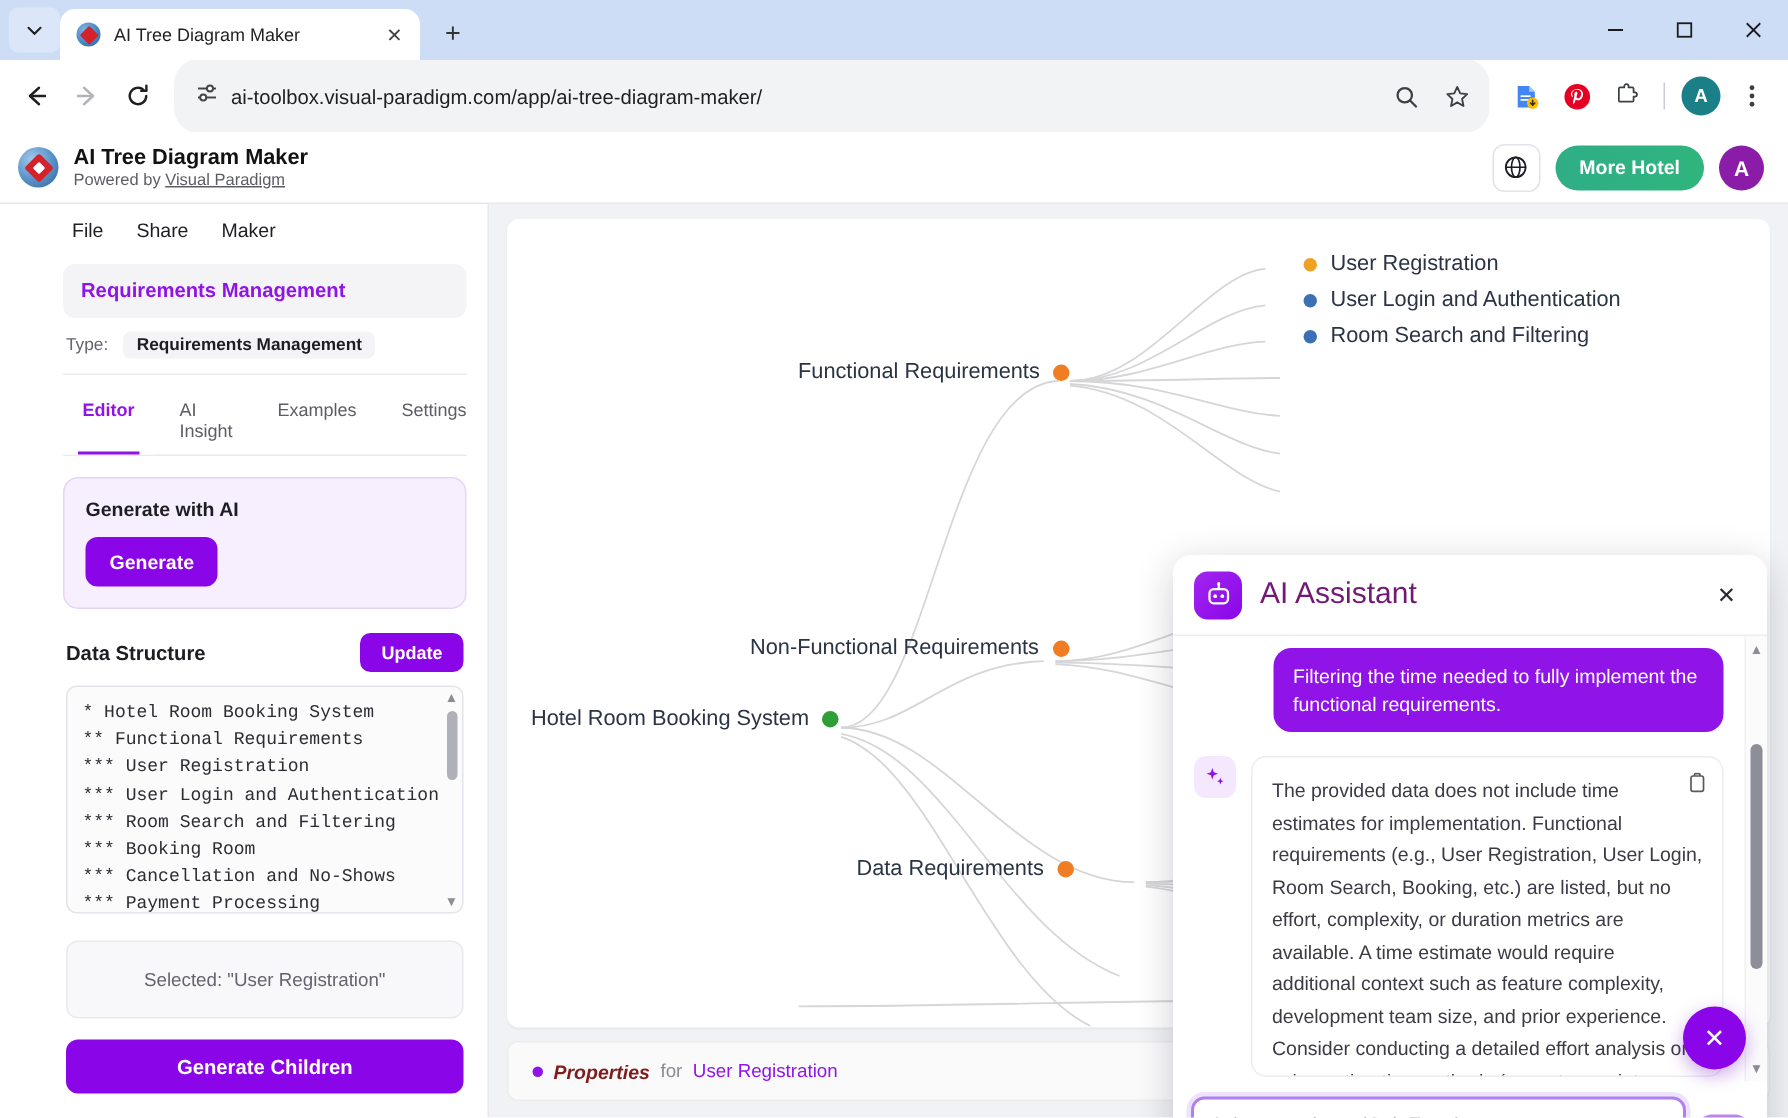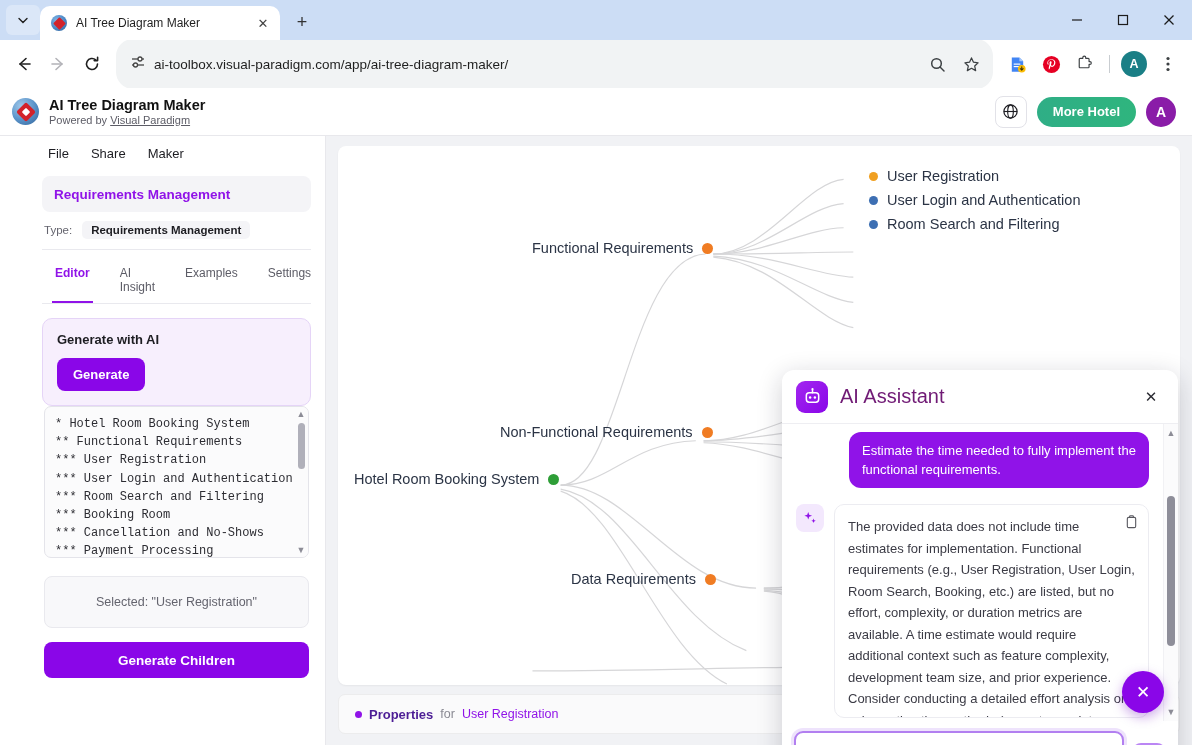--- a/index.html
+++ b/index.html
@@ -199,21 +199,21 @@
   .node-label { font-size: 14.5px; color: #2b3445; }
   .node-dot { width: 9px; height: 9px; border-radius: 50%; }
   .node.right .node-dot { margin-right: 9px; }
   .node.left .node-dot { margin-left: 9px; }
 
   .props-bar {
     height: 40px; margin-top: 9px; background: #fafafb; border: 1px solid #ececed;
     border-radius: 7px; display: flex; align-items: center; padding: 0 16px; gap: 7px;
   }
   .props-dot { width: 7px; height: 7px; border-radius: 50%; background: #9013e8; }
-  .props-label { font-size: 13px; font-weight: bold; color: #4c1d95; }
+  .props-label { font-size: 13px; font-weight: bold; color: #7f1d1d; font-style: italic; }
   .props-for { font-size: 12.5px; color: #8a8a93; }
   .props-target { font-size: 12.5px; color: #9013e8; }
 
   
   .ai-panel {
     position: absolute; left: 456px; top: 234px; width: 396px; height: 428px;
     background: #fff; border-radius: 12px; box-shadow: 0 6px 26px rgba(20,20,40,0.20);
     display: flex; flex-direction: column; overflow: hidden;
   }
   .ai-head {
@@ -438,20 +438,24 @@
         </div>
         <div class="tabs-underline"></div>
 
         <div class="gen-ai-card">
           <div class="gen-ai-title">Generate with AI</div>
           <div class="gen-ai-row">
             <button class="btn-purple gen-btn">Generate</button>
           </div>
         </div>
 
+        <div class="ds-row">
+          <span class="ds-title">Data Structure</span>
+          <button class="btn-purple update-btn">Update</button>
+        </div>
 
         <div class="ds-box">
           <div class="ds-text">* Hotel Room Booking System
 ** Functional Requirements
 *** User Registration
 *** User Login and Authentication
 *** Room Search and Filtering
 *** Booking Room
 *** Cancellation and No-Shows
 *** Payment Processing
@@ -557,21 +561,21 @@
                   <line x1="10" y1="2.6" x2="10" y2="6" stroke="#fff" stroke-width="1.6" stroke-linecap="round"></line>
                   <circle cx="10" cy="2.2" r="1.1" fill="#fff"></circle>
                 </svg>
             </span>
             <span class="ai-title">AI Assistant</span>
             <span class="ai-close">✕</span>
           </div>
 
           <div class="ai-body">
             <div class="ai-msgs">
-              <div class="msg-user">Estimate the time needed to fully implement the functional requirements.</div>
+              <div class="msg-user">Filtering the time needed to fully implement the functional requirements.</div>
               <div class="msg-bot-row">
                 <span class="bot-avatar">
                   <svg width="16" height="16" viewBox="0 0 18 18">
                       <path d="M7 2.2 L8.1 5.4 L11.3 6.5 L8.1 7.6 L7 10.8 L5.9 7.6 L2.7 6.5 L5.9 5.4 Z" fill="#9013e8"></path>
                       <path d="M13 9.6 L13.7 11.4 L15.5 12.1 L13.7 12.8 L13 14.6 L12.3 12.8 L10.5 12.1 L12.3 11.4 Z" fill="#9013e8"></path>
                     </svg>
                 </span>
                 <div class="msg-bot">
                   <span class="copy-icon">
                     <svg width="13" height="14" viewBox="0 0 14 15">

